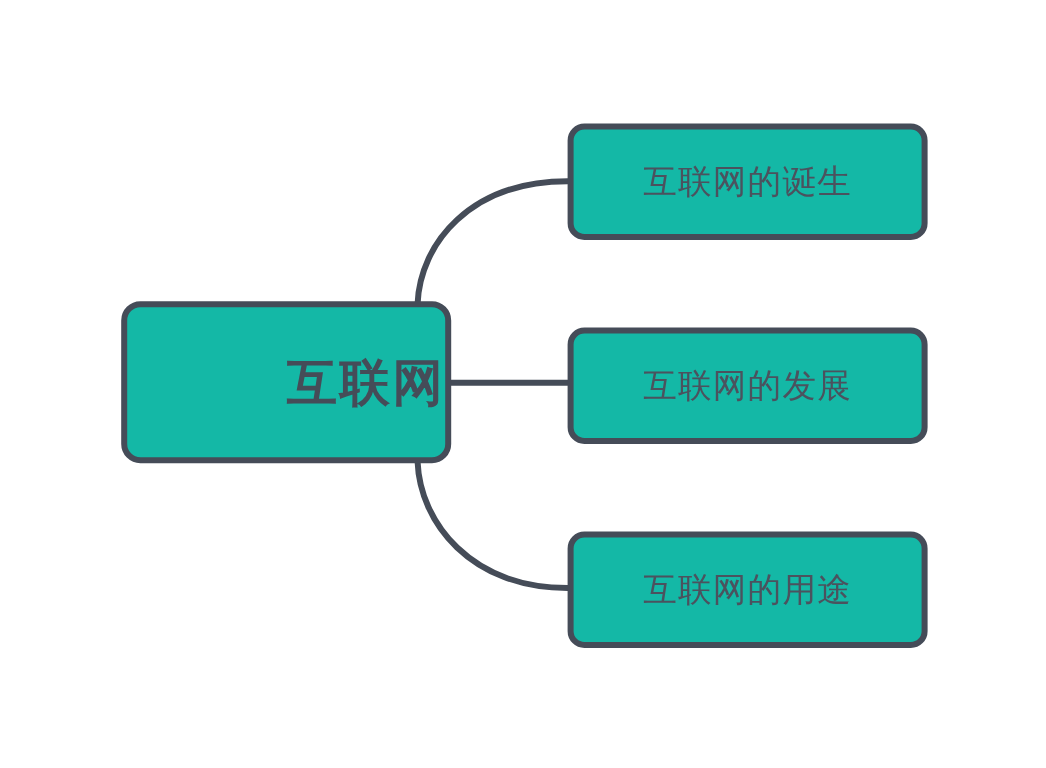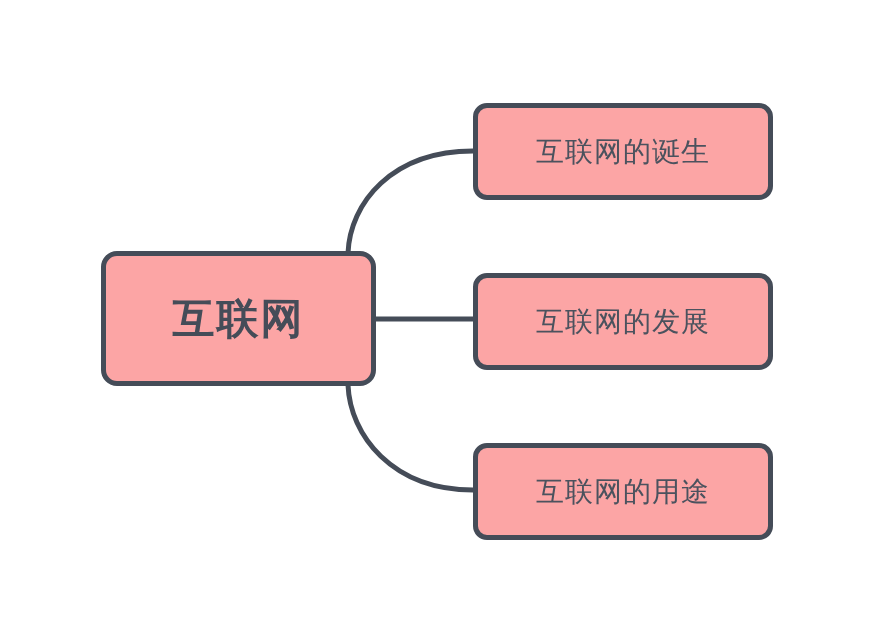--- a/index.html
+++ b/index.html
@@ -19,33 +19,34 @@
     position: absolute;
     left: 0;
     top: 0;
     width: 872px;
     height: 640px;
     pointer-events: none;
   }
   .node {
     position: absolute;
     box-sizing: border-box;
-    background: #fca5a5;
+    background: #14b8a6;
     border: 5px solid #454C58;
     border-radius: 16px;
     display: flex;
     align-items: center;
     justify-content: center;
     cursor: default;
   }
   .node-root {
     left: 101px;
     top: 251px;
     width: 275px;
     height: 135px;
+    justify-content: flex-end;
   }
   .node-root .node-label {
     font-size: 42px;
     font-weight: 700;
     color: #454C58;
     letter-spacing: 2px;
     line-height: 1;
     white-space: nowrap;
   }
   .node-child {

